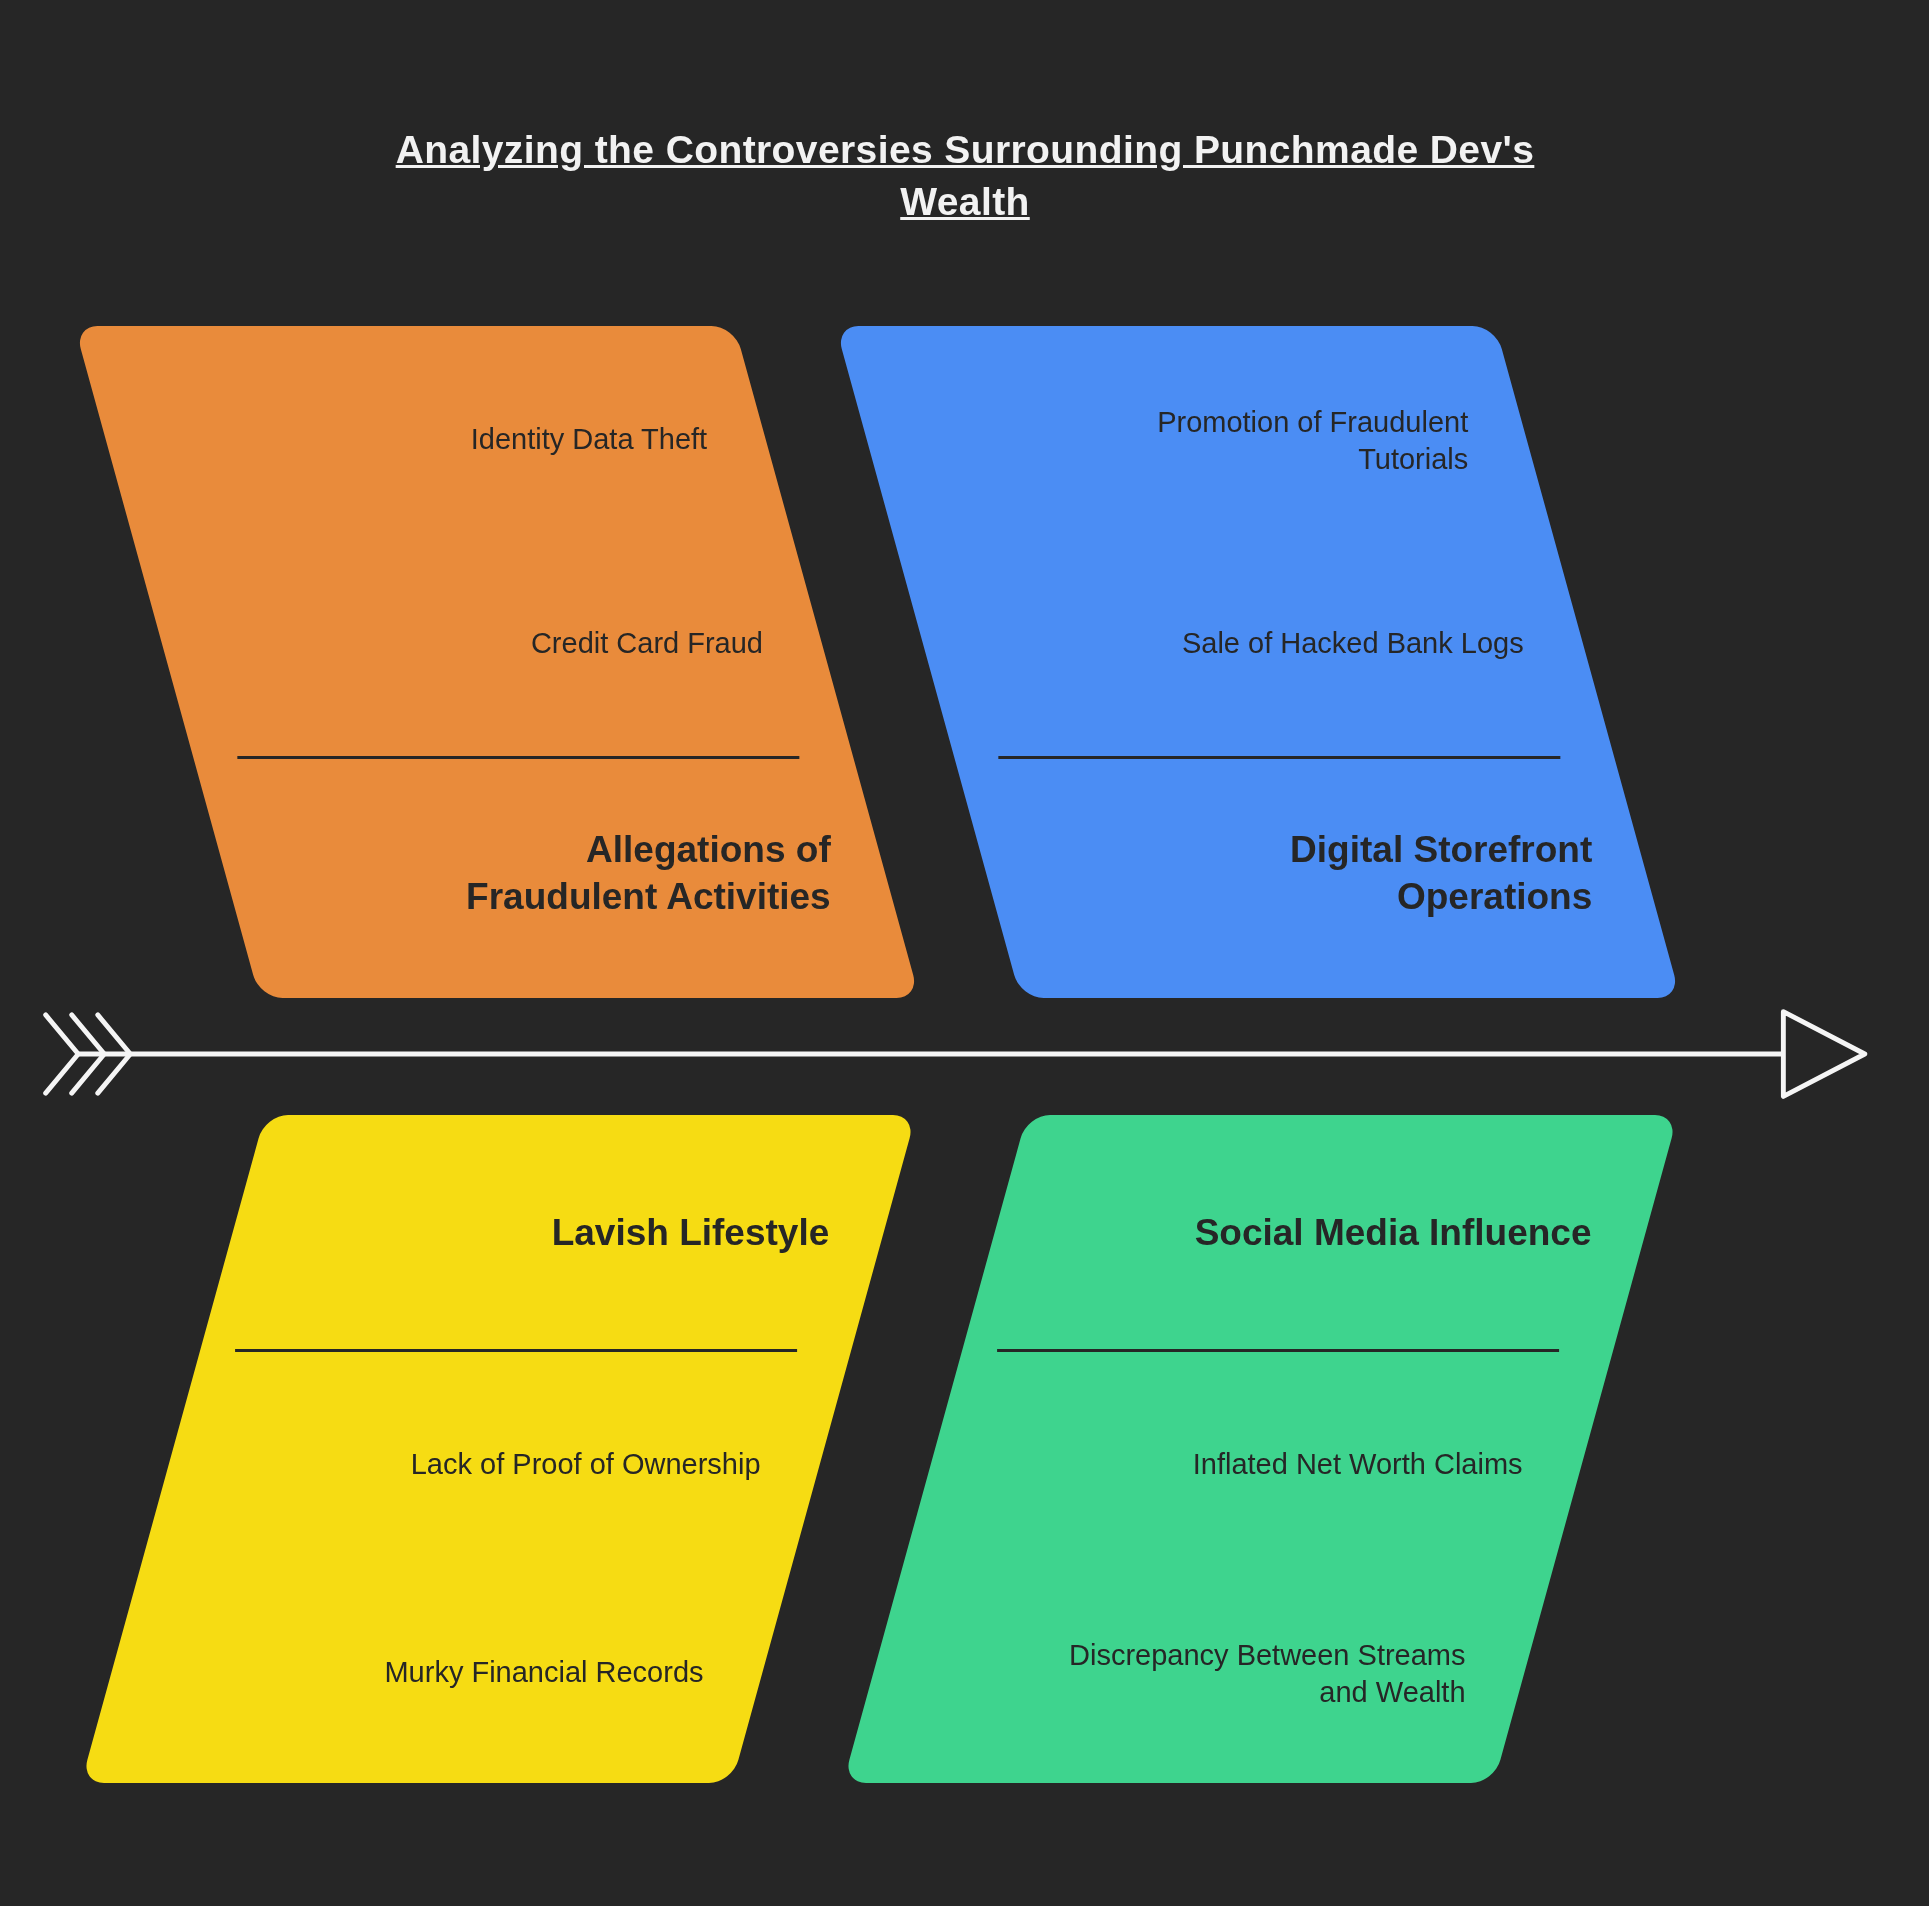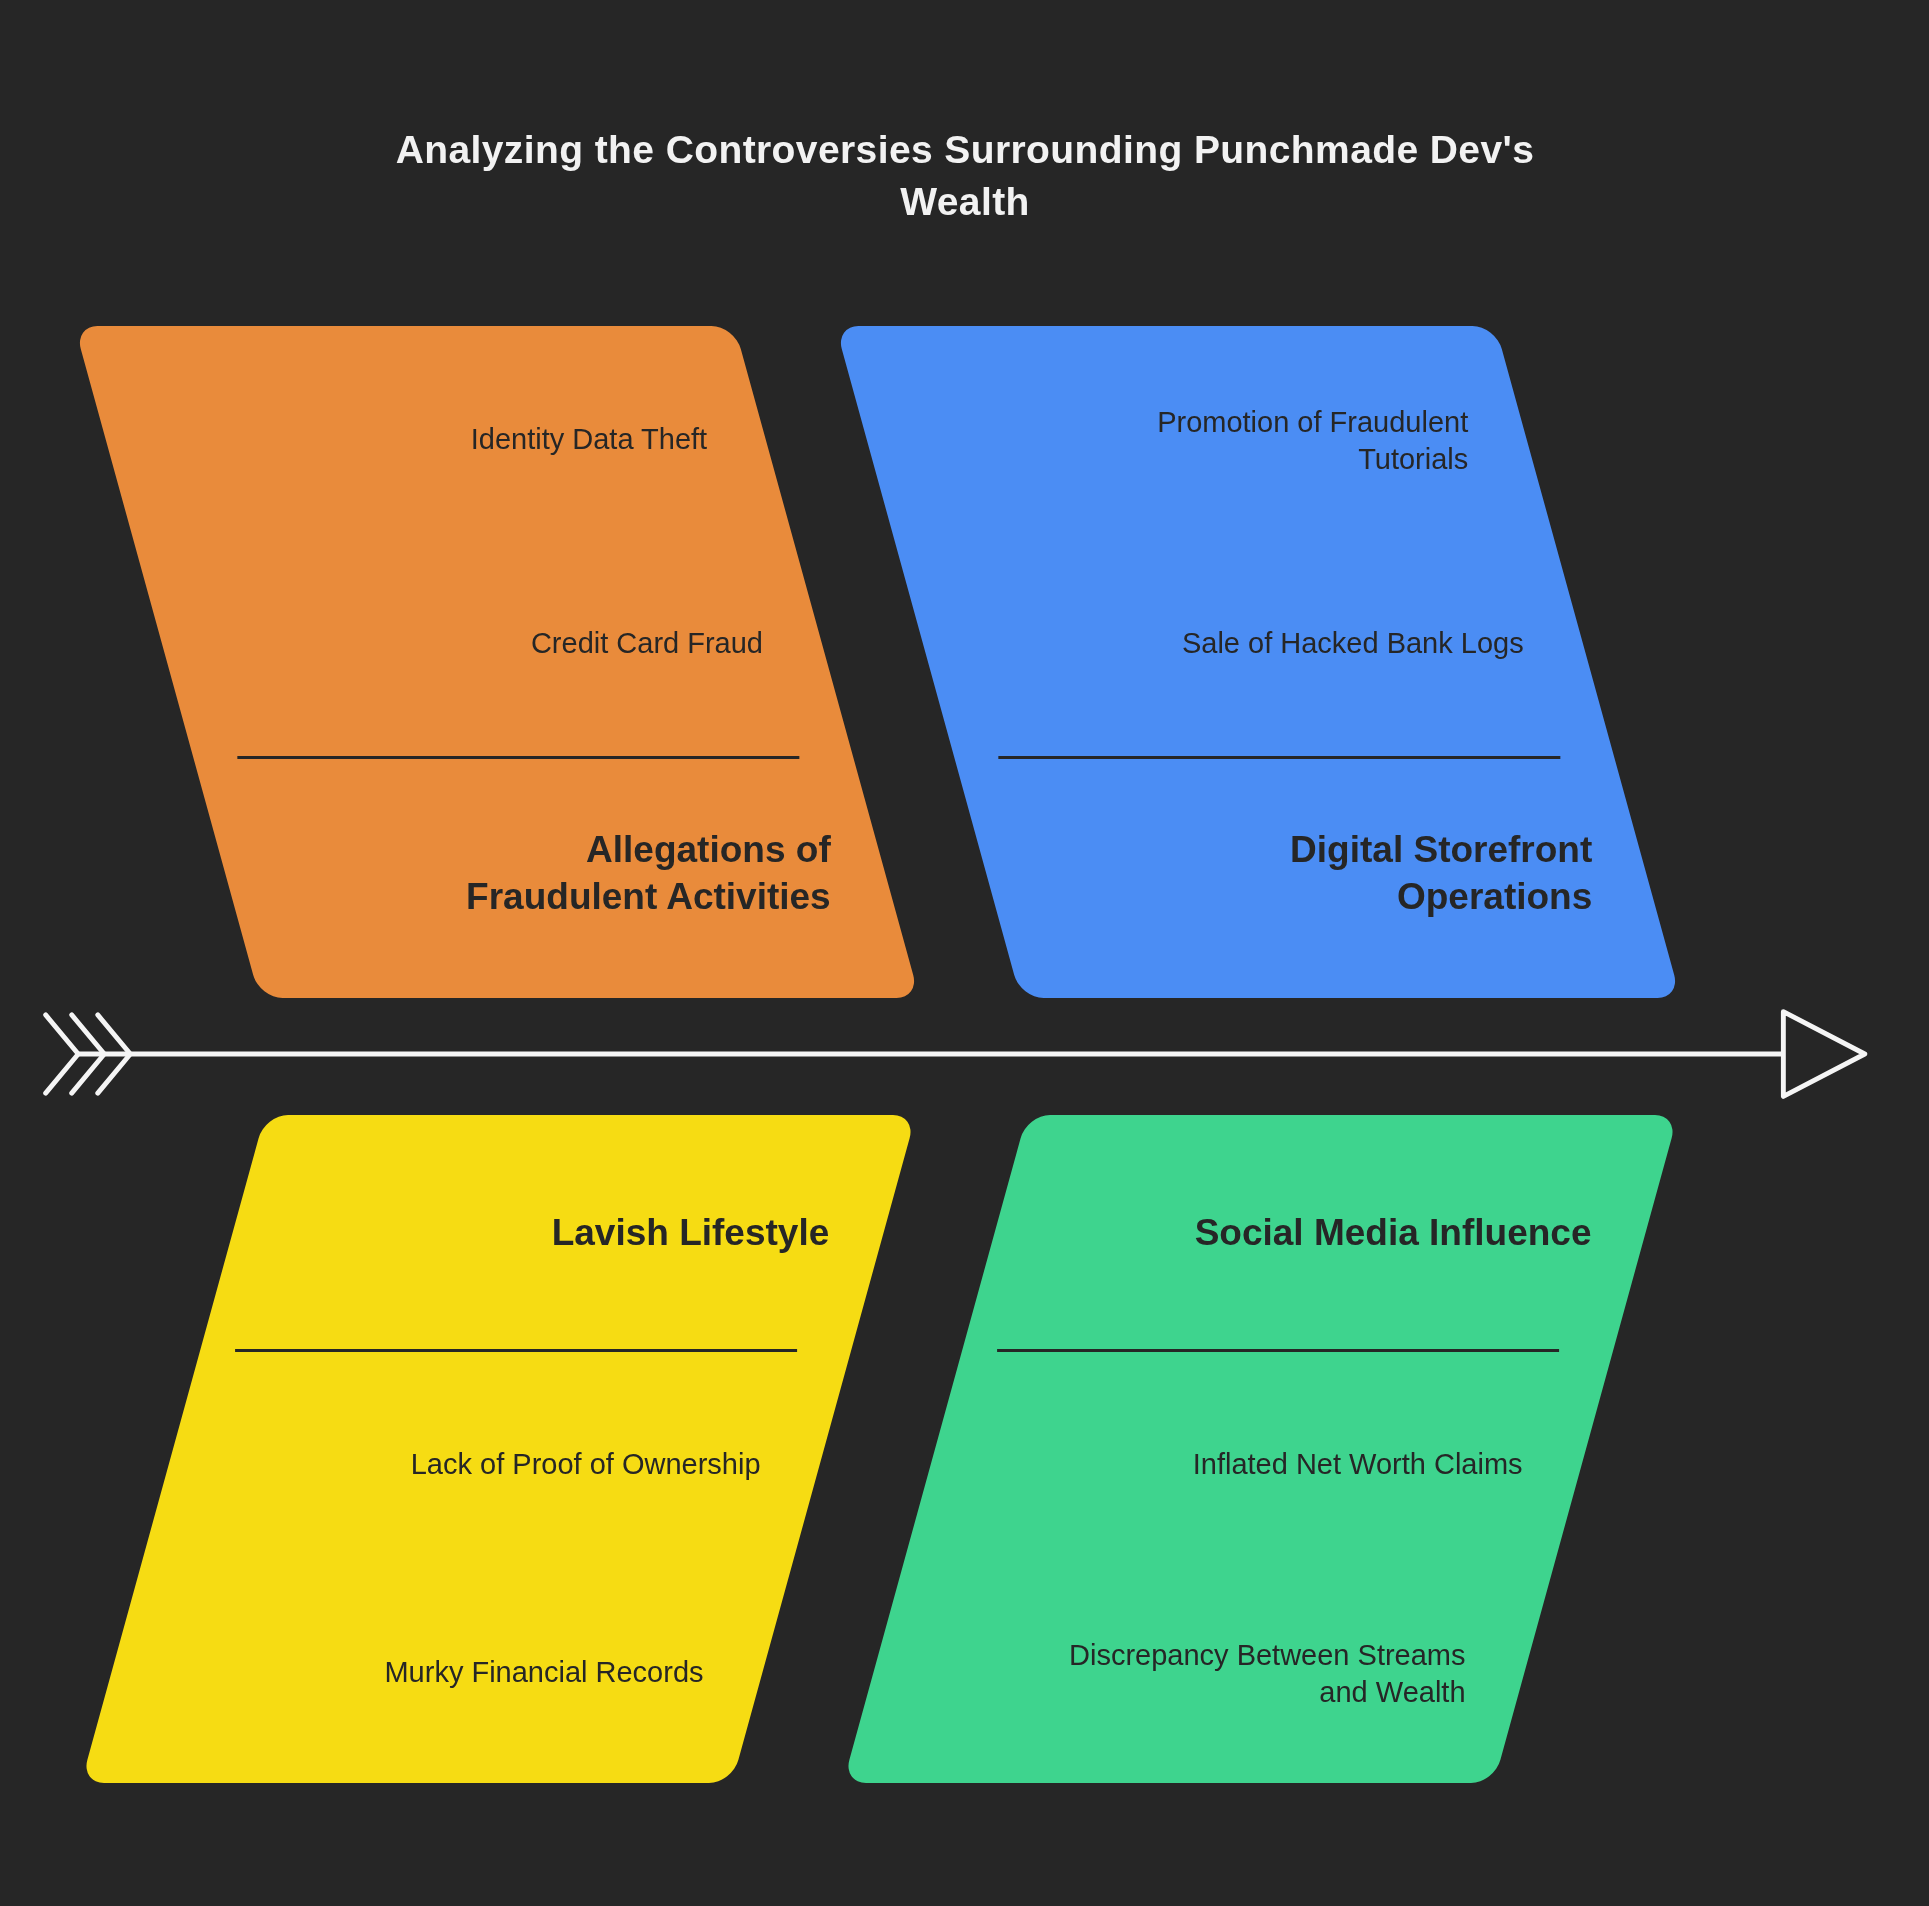--- a/index.html
+++ b/index.html
@@ -15,20 +15,21 @@
   .diagram-title {
     position: absolute;
     top: 124px; left: 0;
     width: 100%;
     text-align: center;
     font-size: 39px;
     line-height: 52px;
     font-weight: 700;
     white-space: pre-line;
     letter-spacing: 0.4px;
+    text-decoration: underline;
   }
 
   .branch {
     position: absolute;
     border-radius: 23px;
   }
   .lean-right { transform: skewX(15.4deg); }
   .lean-left  { transform: skewX(-15.4deg); }
   .lean-right > * { transform: skewX(-15.4deg); }
   .lean-left  > * { transform: skewX(15.4deg); }

